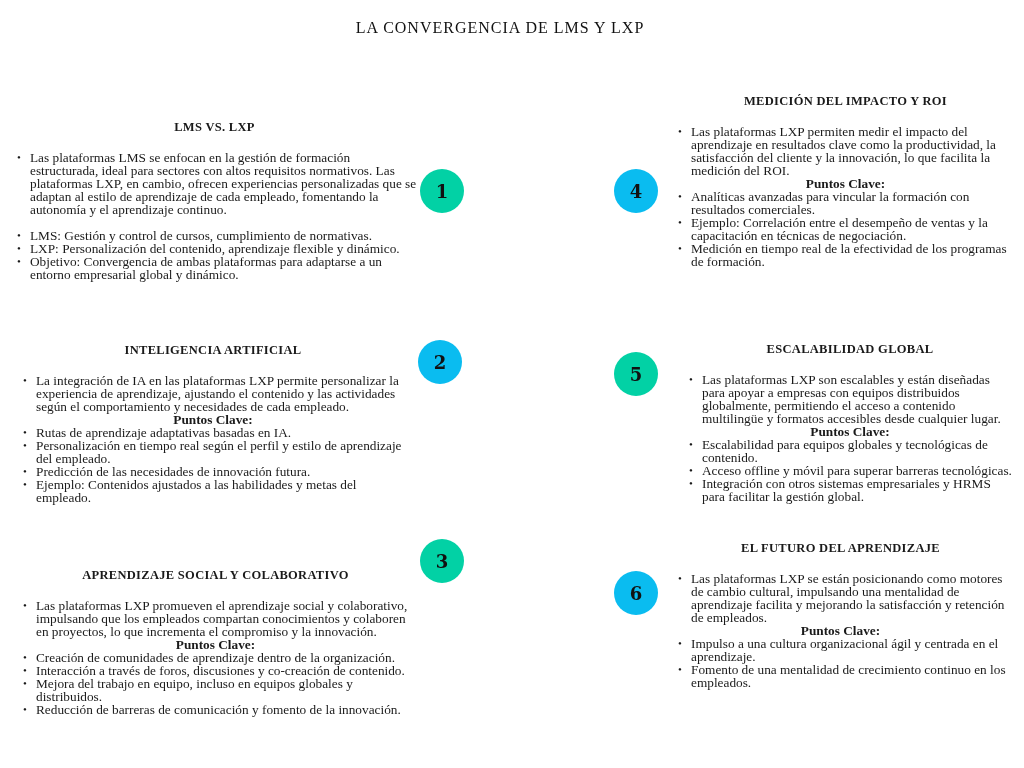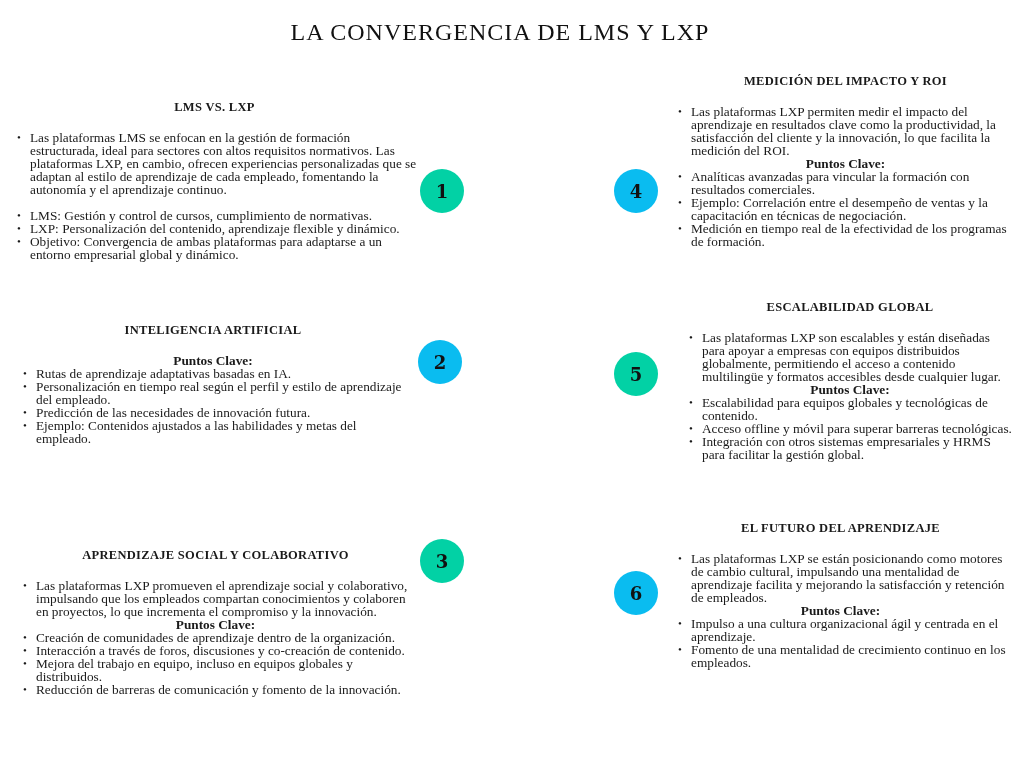--- a/index.html
+++ b/index.html
@@ -1,20 +1,20 @@
 <!DOCTYPE html>
 <html><head>
 <meta charset="utf-8">
 <style>
   html, body { margin:0; padding:0; background:#ffffff; }
   body { width:1024px; height:768px; position:relative; overflow:hidden;
          font-family:"DejaVu Serif","Liberation Serif",serif; color:#1a1a1a; }
   .title { position:absolute; left:0; width:1000px; top:19px; text-align:center;
-           font-family:"Liberation Serif",serif; font-size:24px; letter-spacing:1px; color:#111; }
-  .section { position:absolute; font-family:"Liberation Serif",serif; font-size:13.3px; line-height:13px; }
+           font-family:"Liberation Serif",serif; font-size:16px; letter-spacing:1px; color:#111; }
+  .section { position:absolute; font-family:"Liberation Serif",serif; font-size:13.3px; line-height:13px;margin-top:20px; }
   .sec-head { text-align:center; font-weight:bold; font-size:12.5px; letter-spacing:0.3px; margin-bottom:17px; }
   ul { margin:0; padding-left:18px; list-style:none; }
   li { position:relative; }
   li::before { content:"•"; position:absolute; left:-13px; top:0; font-size:11px; }
   .kp { font-weight:bold; margin:0;text-align:center; }
   .gap { height:13px; }
   .circle { position:absolute; width:44px; height:44px; border-radius:50%;
             display:flex; align-items:center; justify-content:center;
             font-family:"DejaVu Serif",serif; font-weight:bold; font-size:18px; color:#111; }
 </style>
@@ -32,20 +32,23 @@
   <ul>
     <li>LMS: Gestión y control de cursos, cumplimiento de normativas.</li>
     <li>LXP: Personalización del contenido, aprendizaje flexible y dinámico.</li>
     <li>Objetivo: Convergencia de ambas plataformas para adaptarse a un entorno empresarial global y dinámico.</li>
   </ul>
 </div>
 <div class="circle" style="left:420px; top:169px; background:#02D1A5;">1</div>
 
 <div class="section" style="left:18px; top:324px; width:390px;">
   <div class="sec-head">INTELIGENCIA ARTIFICIAL</div>
+  <ul>
+    <li>La integración de IA en las plataformas LXP permite personalizar la experiencia de aprendizaje, ajustando el contenido y las actividades según el comportamiento y necesidades de cada empleado.</li>
+  </ul>
   <p class="kp">Puntos Clave:</p>
   <ul>
     <li>Rutas de aprendizaje adaptativas basadas en IA.</li>
     <li>Personalización en tiempo real según el perfil y estilo de aprendizaje del empleado.</li>
     <li>Predicción de las necesidades de innovación futura.</li>
     <li>Ejemplo: Contenidos ajustados a las habilidades y metas del empleado.</li>
   </ul>
 </div>
 <div class="circle" style="left:418px; top:340px; background:#0ABCF0;">2</div>
 
@@ -71,21 +74,21 @@
   </ul>
   <p class="kp">Puntos Clave:</p>
   <ul>
     <li>Analíticas avanzadas para vincular la formación con resultados comerciales.</li>
     <li>Ejemplo: Correlación entre el desempeño de ventas y la capacitación en técnicas de negociación.</li>
     <li>Medición en tiempo real de la efectividad de los programas de formación.</li>
   </ul>
 </div>
 <div class="circle" style="left:614px; top:169px; background:#0ABCF0;">4</div>
 
-<div class="section" style="left:684px; top:301px; width:332px;">
+<div class="section" style="left:684px; top:323px; width:332px;">
   <div class="sec-head">ESCALABILIDAD GLOBAL</div>
   <ul>
     <li>Las plataformas LXP son escalables y están diseñadas para apoyar a empresas con equipos distribuidos globalmente, permitiendo el acceso a contenido multilingüe y formatos accesibles desde cualquier lugar.</li>
   </ul>
   <p class="kp">Puntos Clave:</p>
   <ul>
     <li>Escalabilidad para equipos globales y tecnológicas de contenido.</li>
     <li>Acceso offline y móvil para superar barreras tecnológicas.</li>
     <li>Integración con otros sistemas empresariales y HRMS para facilitar la gestión global.</li>
   </ul>

